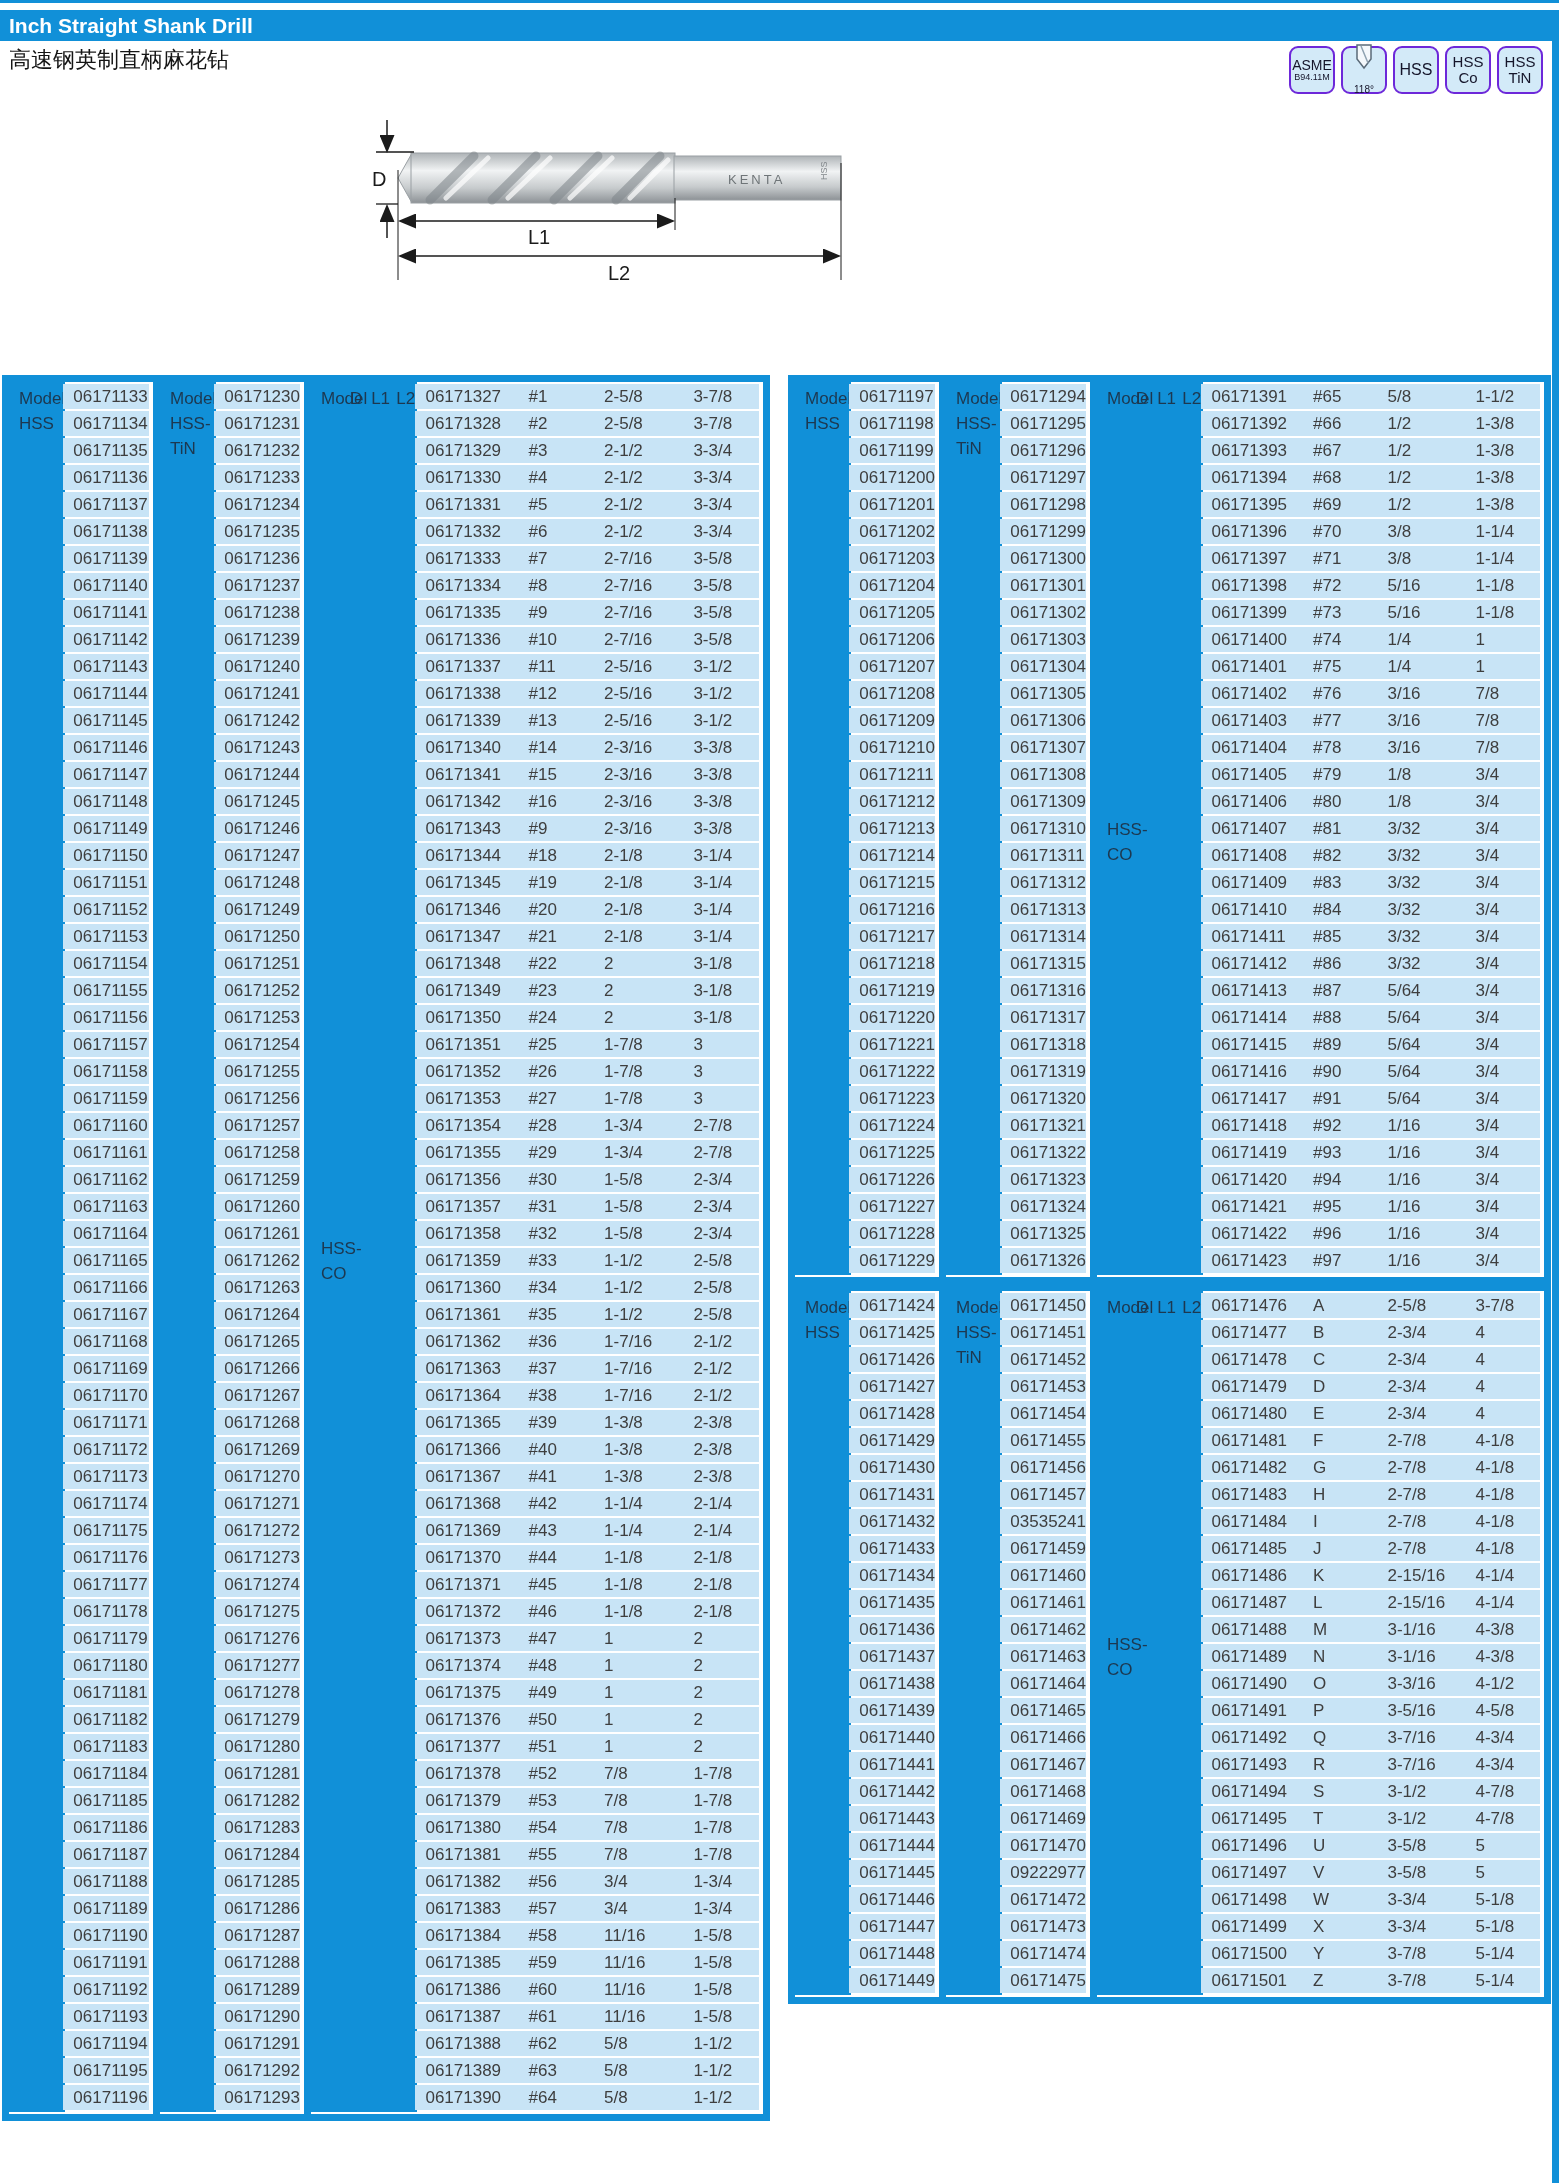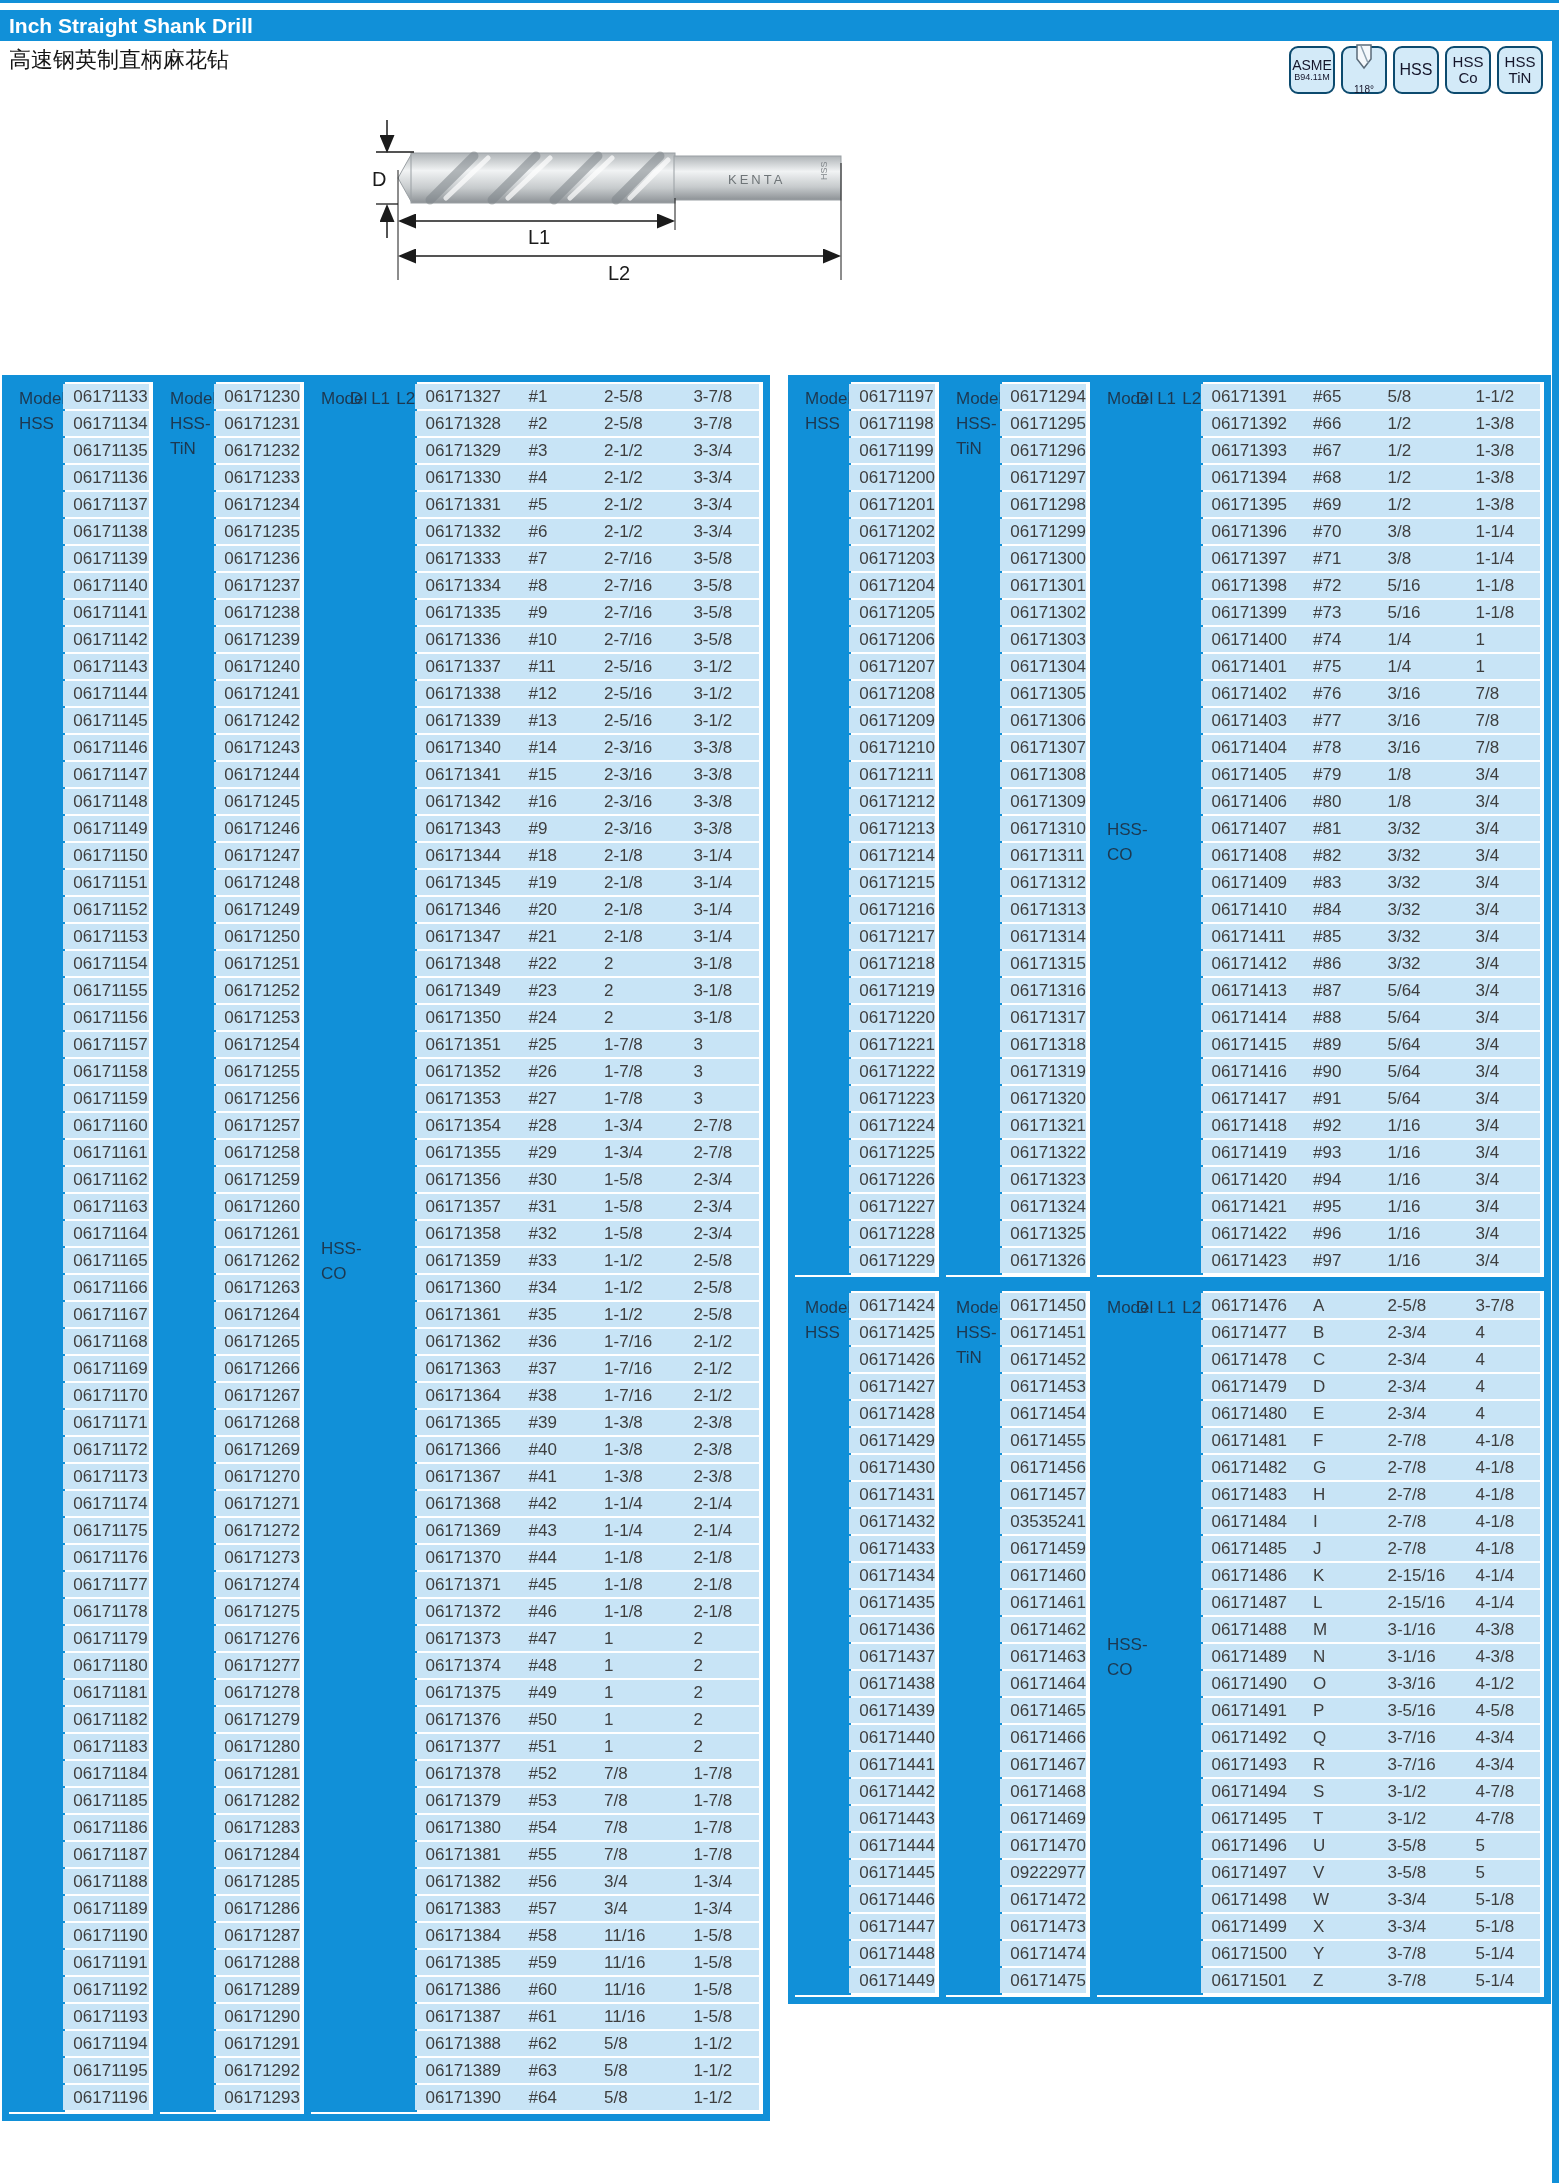--- a/index.html
+++ b/index.html
@@ -9,21 +9,21 @@
     width: 1559px; height: 2183px; position: relative; overflow: hidden;
     color:#404040;
   }
   .topline { position:absolute; top:0; left:0; right:0; height:3px; background:#1190d8; }
   .rightbar { position:absolute; top:10px; bottom:0; right:0; width:7px; background:#1190d8; }
   .titlebar { position:absolute; top:10px; left:0; right:0; height:31px; background:#1190d8;
               color:#ffffff; font-weight:bold; font-size:21px; line-height:31px; padding-left:9px; }
   .subtitle { position:absolute; top:45px; left:9px; font-size:22px; color:#151515; }
 
   .badges { position:absolute; top:46px; right:16px; display:flex; gap:6px; }
-  .badge { width:46px; height:48px; border:2px solid #0c4a6e; border-radius:9px; background:#d3eaf8;
+  .badge { width:46px; height:48px; border:2px solid #6d28d9; border-radius:9px; background:#d3eaf8;
            display:flex; flex-direction:column; align-items:center; justify-content:center;
            color:#15152a; text-align:center; line-height:1.05; }
   .badge .b1 { font-size:14px; }
   .badge .b2 { font-size:9px; }
   .badge .b-big { font-size:16px; }
   .badge .b-mid { font-size:15px; }
   .badge .deg { font-size:10px; margin-top:11px; }
 
   .diagram { position:absolute; top:108px; left:368px; width:492px; height:190px; }
 

